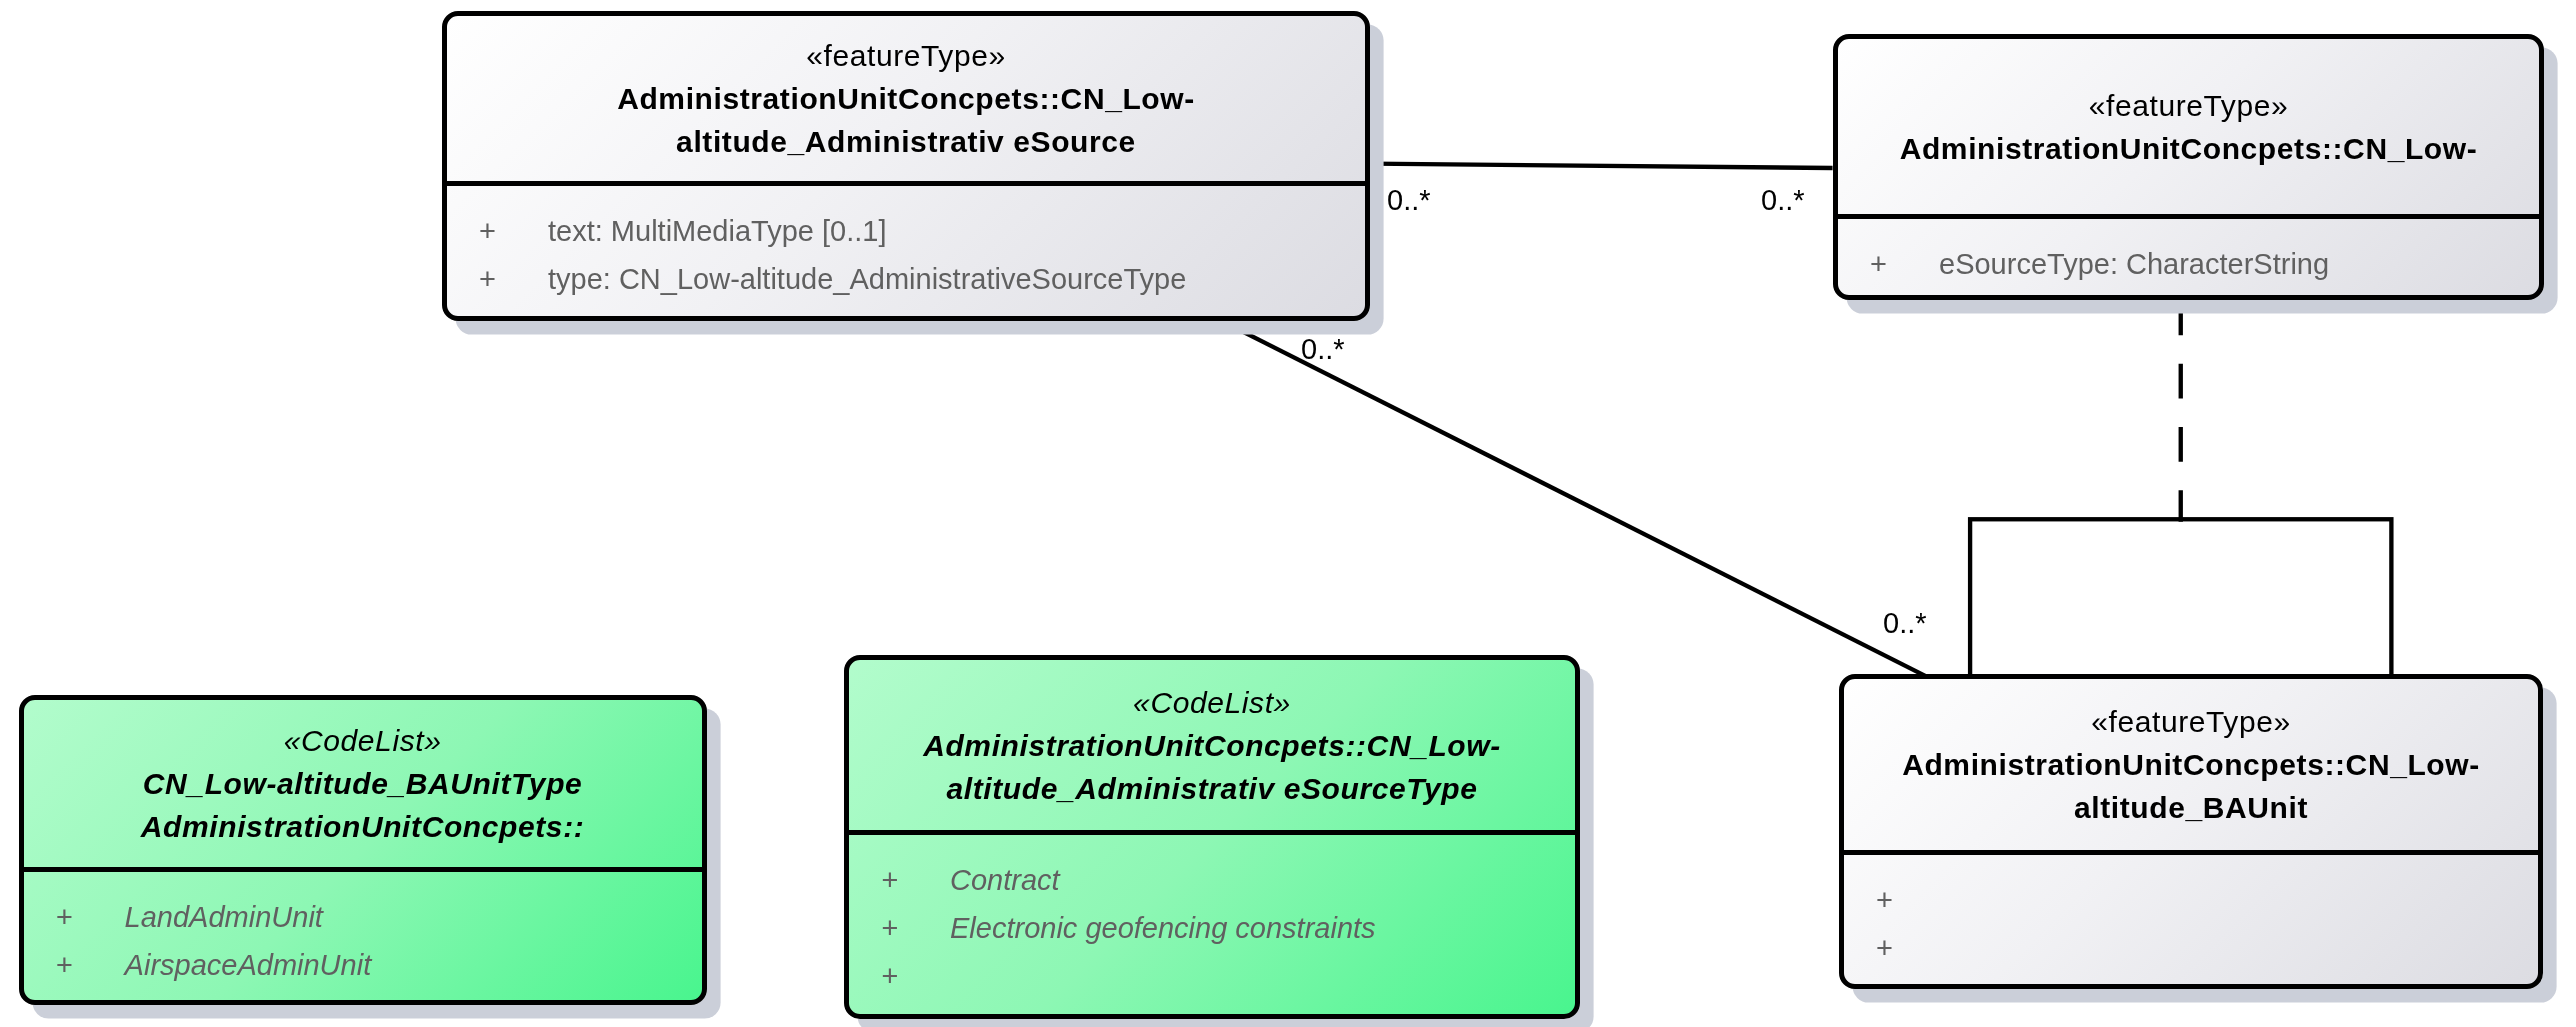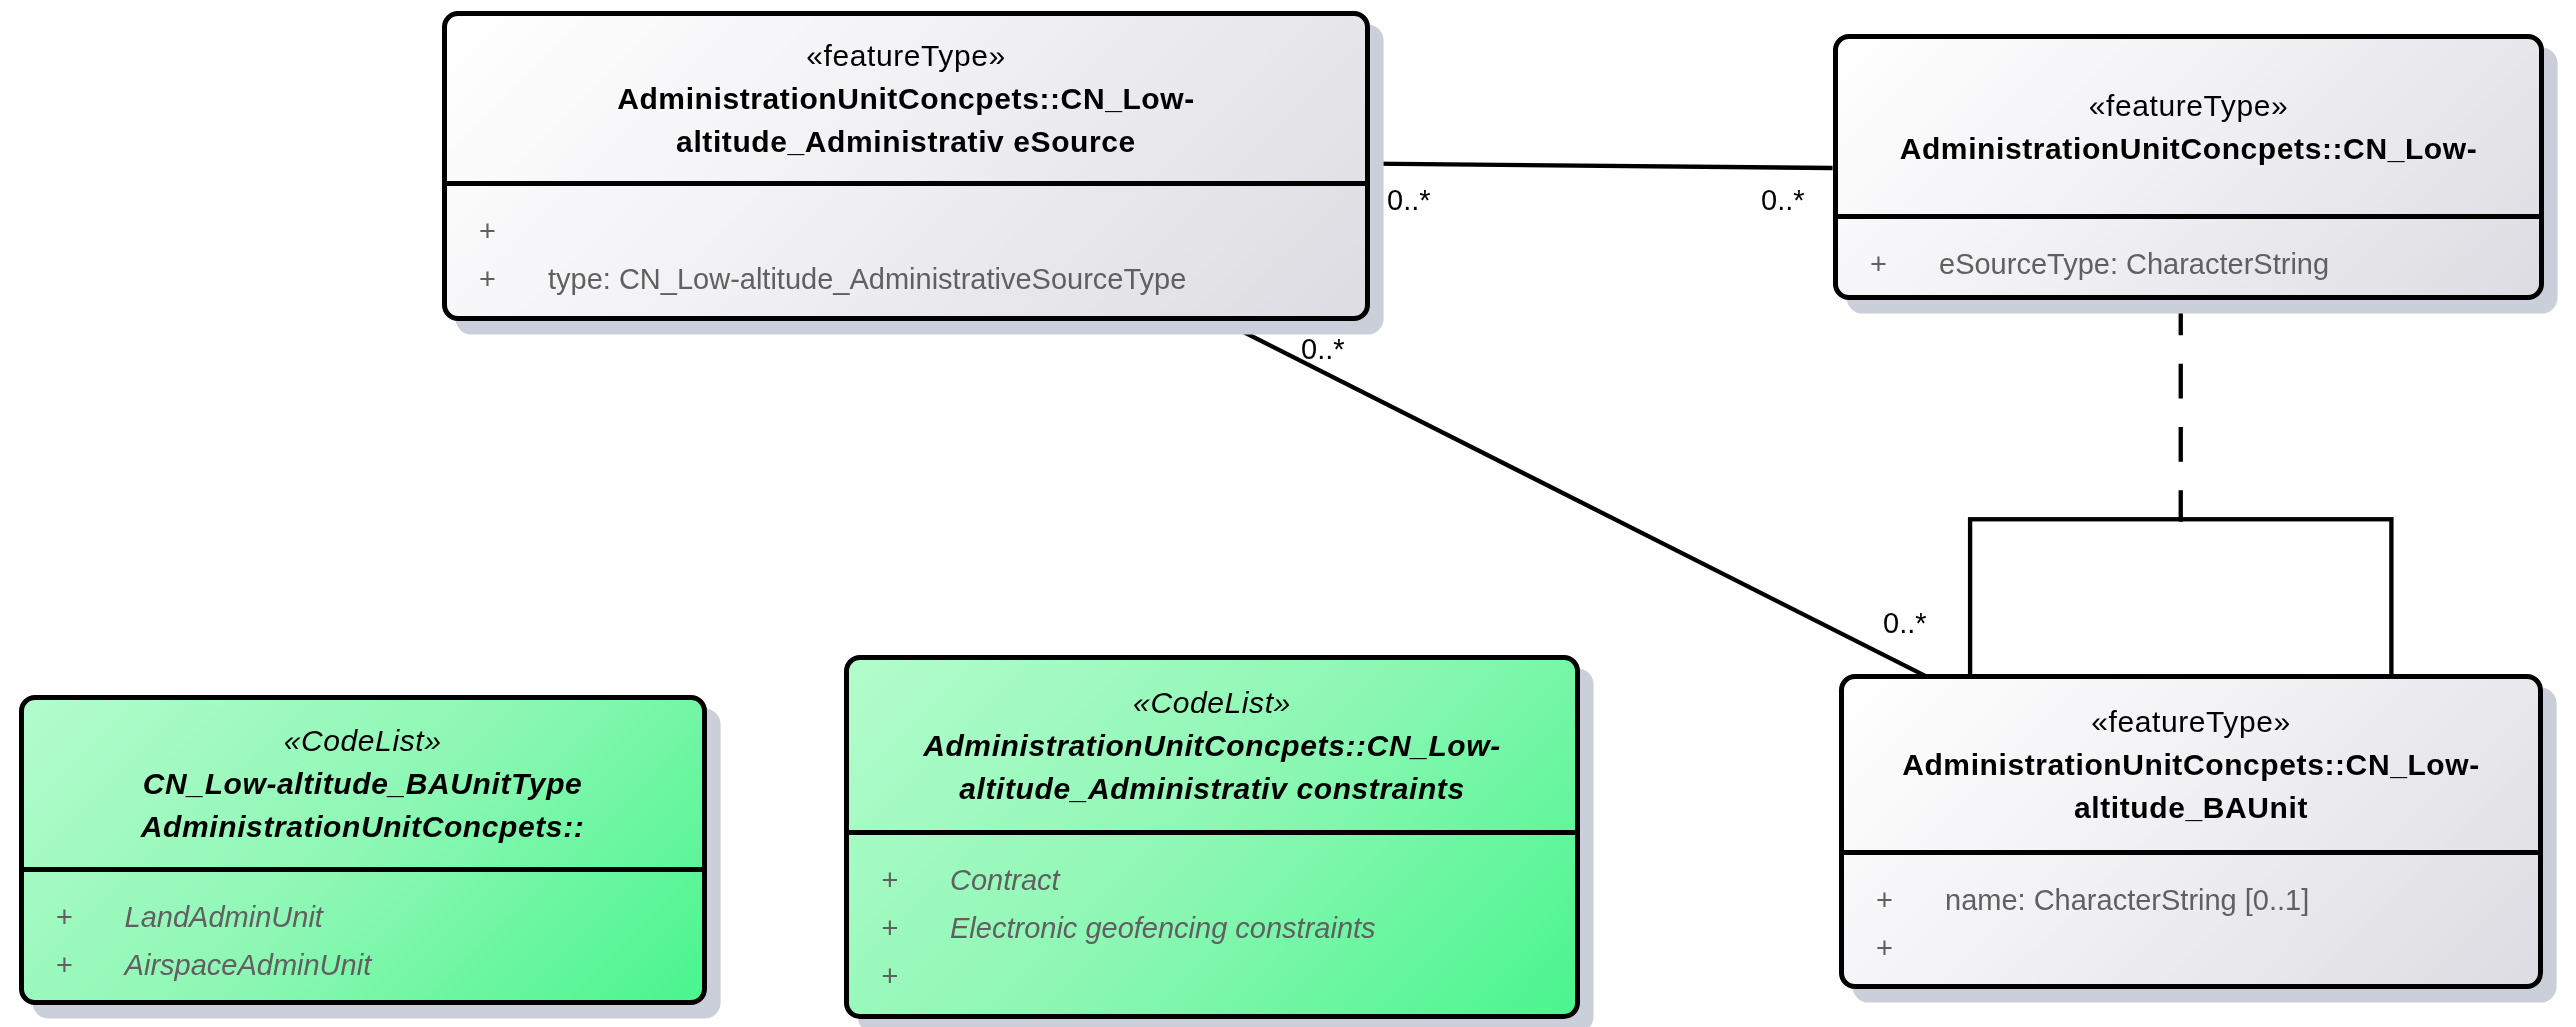--- a/index.html
+++ b/index.html
@@ -102,20 +102,21 @@
 
   <div class="uml-class feature boxA">
     <div class="hdr">
       <div class="stereo">«featureType»</div>
       <div class="title-line">AdministrationUnitConcpets::CN_Low-</div>
       <div class="title-line">altitude_Administrativ eSource</div>
     </div>
     <div class="attrs">
       <div class="attr-row">
         <span class="vis">+</span>
+        <span class="atext">text: MultiMediaType [0..1]</span>
       </div>
       <div class="attr-row">
         <span class="vis">+</span>
         <span class="atext">type: CN_Low-altitude_AdministrativeSourceType</span>
       </div>
     </div>
   </div>
 
   <div class="uml-class feature boxB">
     <div class="hdr">
@@ -132,21 +133,20 @@
 
   <div class="uml-class feature boxC">
     <div class="hdr">
       <div class="stereo">«featureType»</div>
       <div class="title-line">AdministrationUnitConcpets::CN_Low-</div>
       <div class="title-line">altitude_BAUnit</div>
     </div>
     <div class="attrs">
       <div class="attr-row">
         <span class="vis">+</span>
-        <span class="atext">name: CharacterString [0..1]</span>
       </div>
       <div class="attr-row">
         <span class="vis">+</span>
       </div>
     </div>
   </div>
 
   <div class="uml-class codelist boxD">
     <div class="hdr">
       <div class="stereo">«CodeList»</div>
@@ -162,21 +162,21 @@
         <span class="vis">+</span>
         <span class="atext">AirspaceAdminUnit</span>
       </div>
     </div>
   </div>
 
   <div class="uml-class codelist boxE">
     <div class="hdr">
       <div class="stereo">«CodeList»</div>
       <div class="title-line">AdministrationUnitConcpets::CN_Low-</div>
-      <div class="title-line">altitude_Administrativ constraints</div>
+      <div class="title-line">altitude_Administrativ eSourceType</div>
     </div>
     <div class="attrs">
       <div class="attr-row">
         <span class="vis">+</span>
         <span class="atext">Contract</span>
       </div>
       <div class="attr-row">
         <span class="vis">+</span>
         <span class="atext">Electronic geofencing constraints</span>
       </div>

